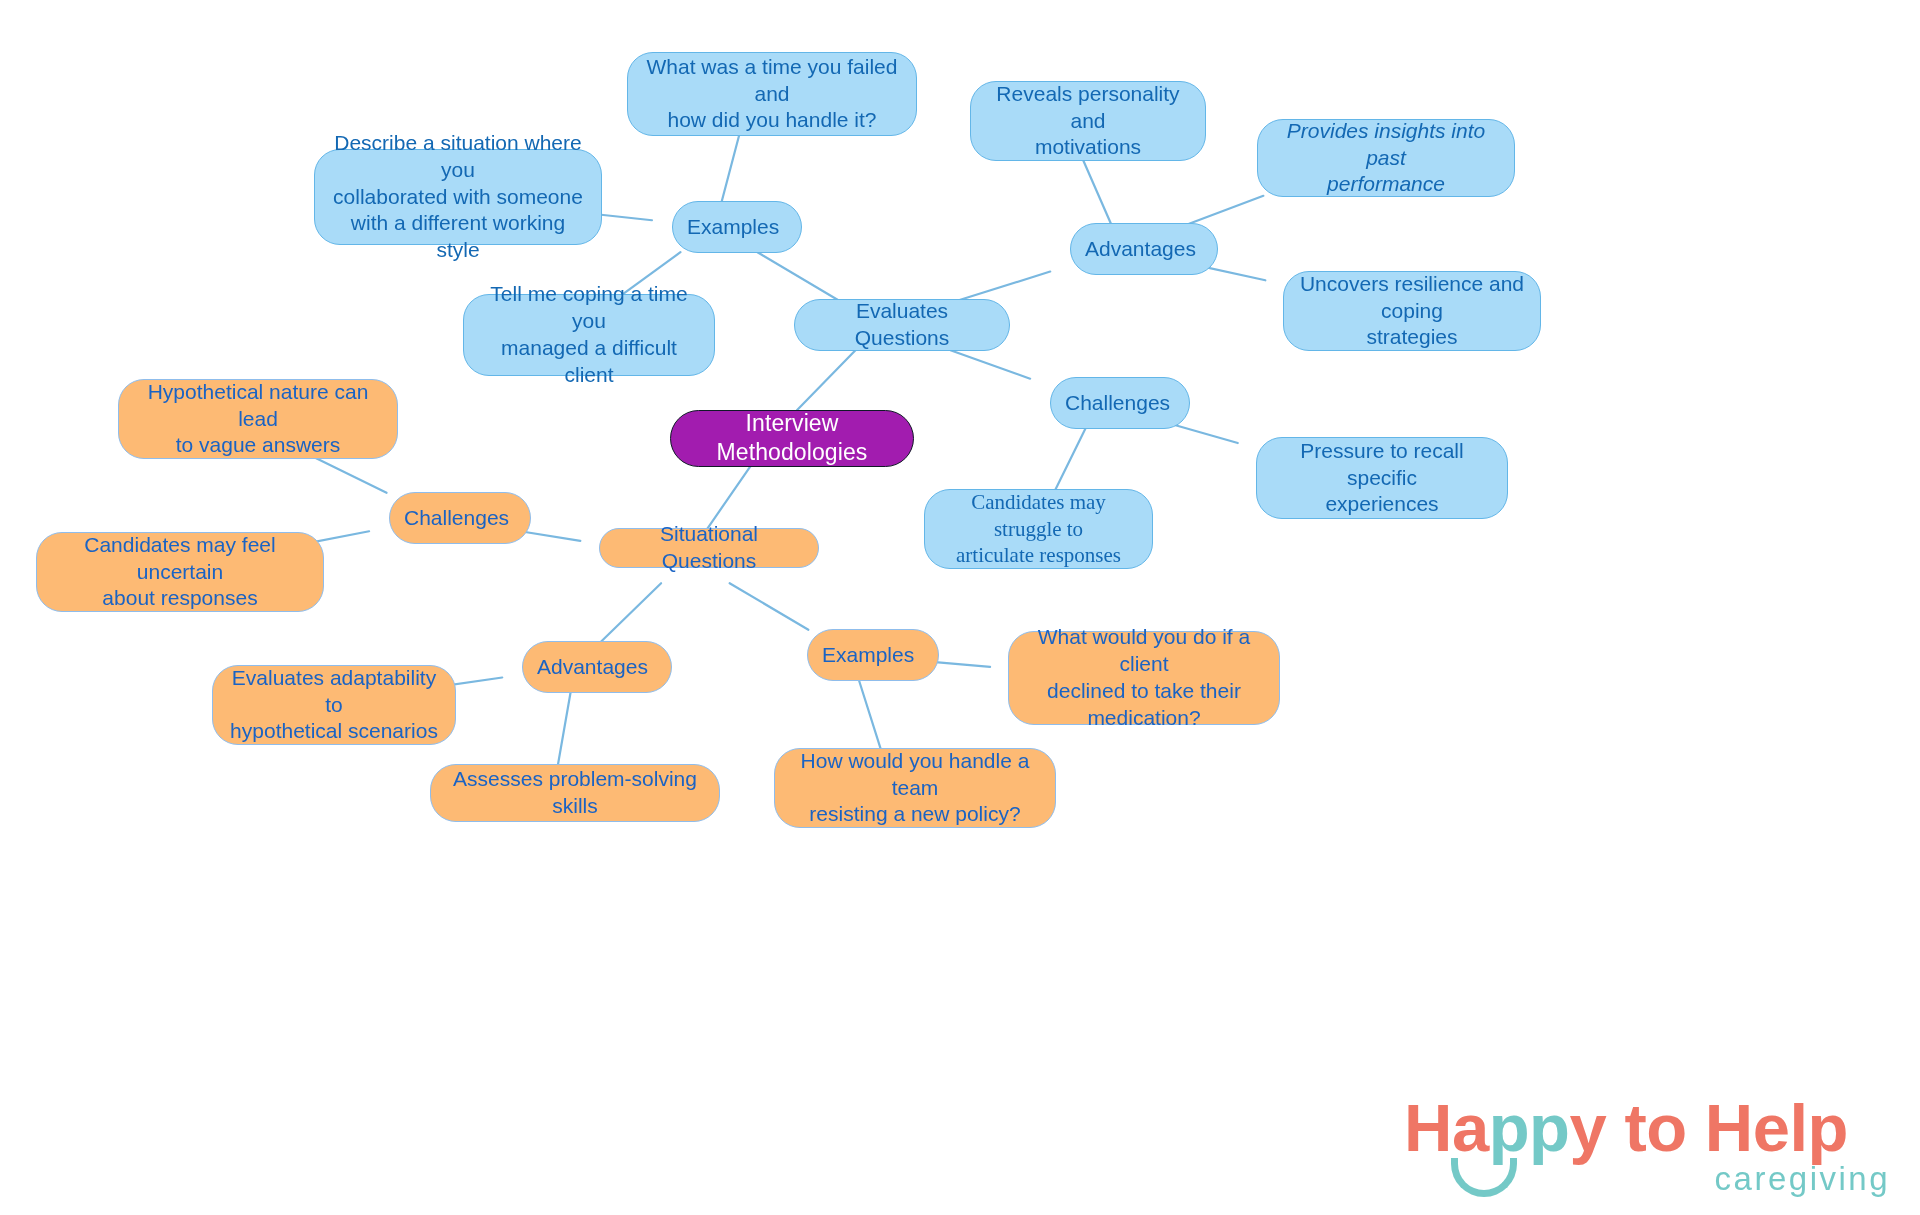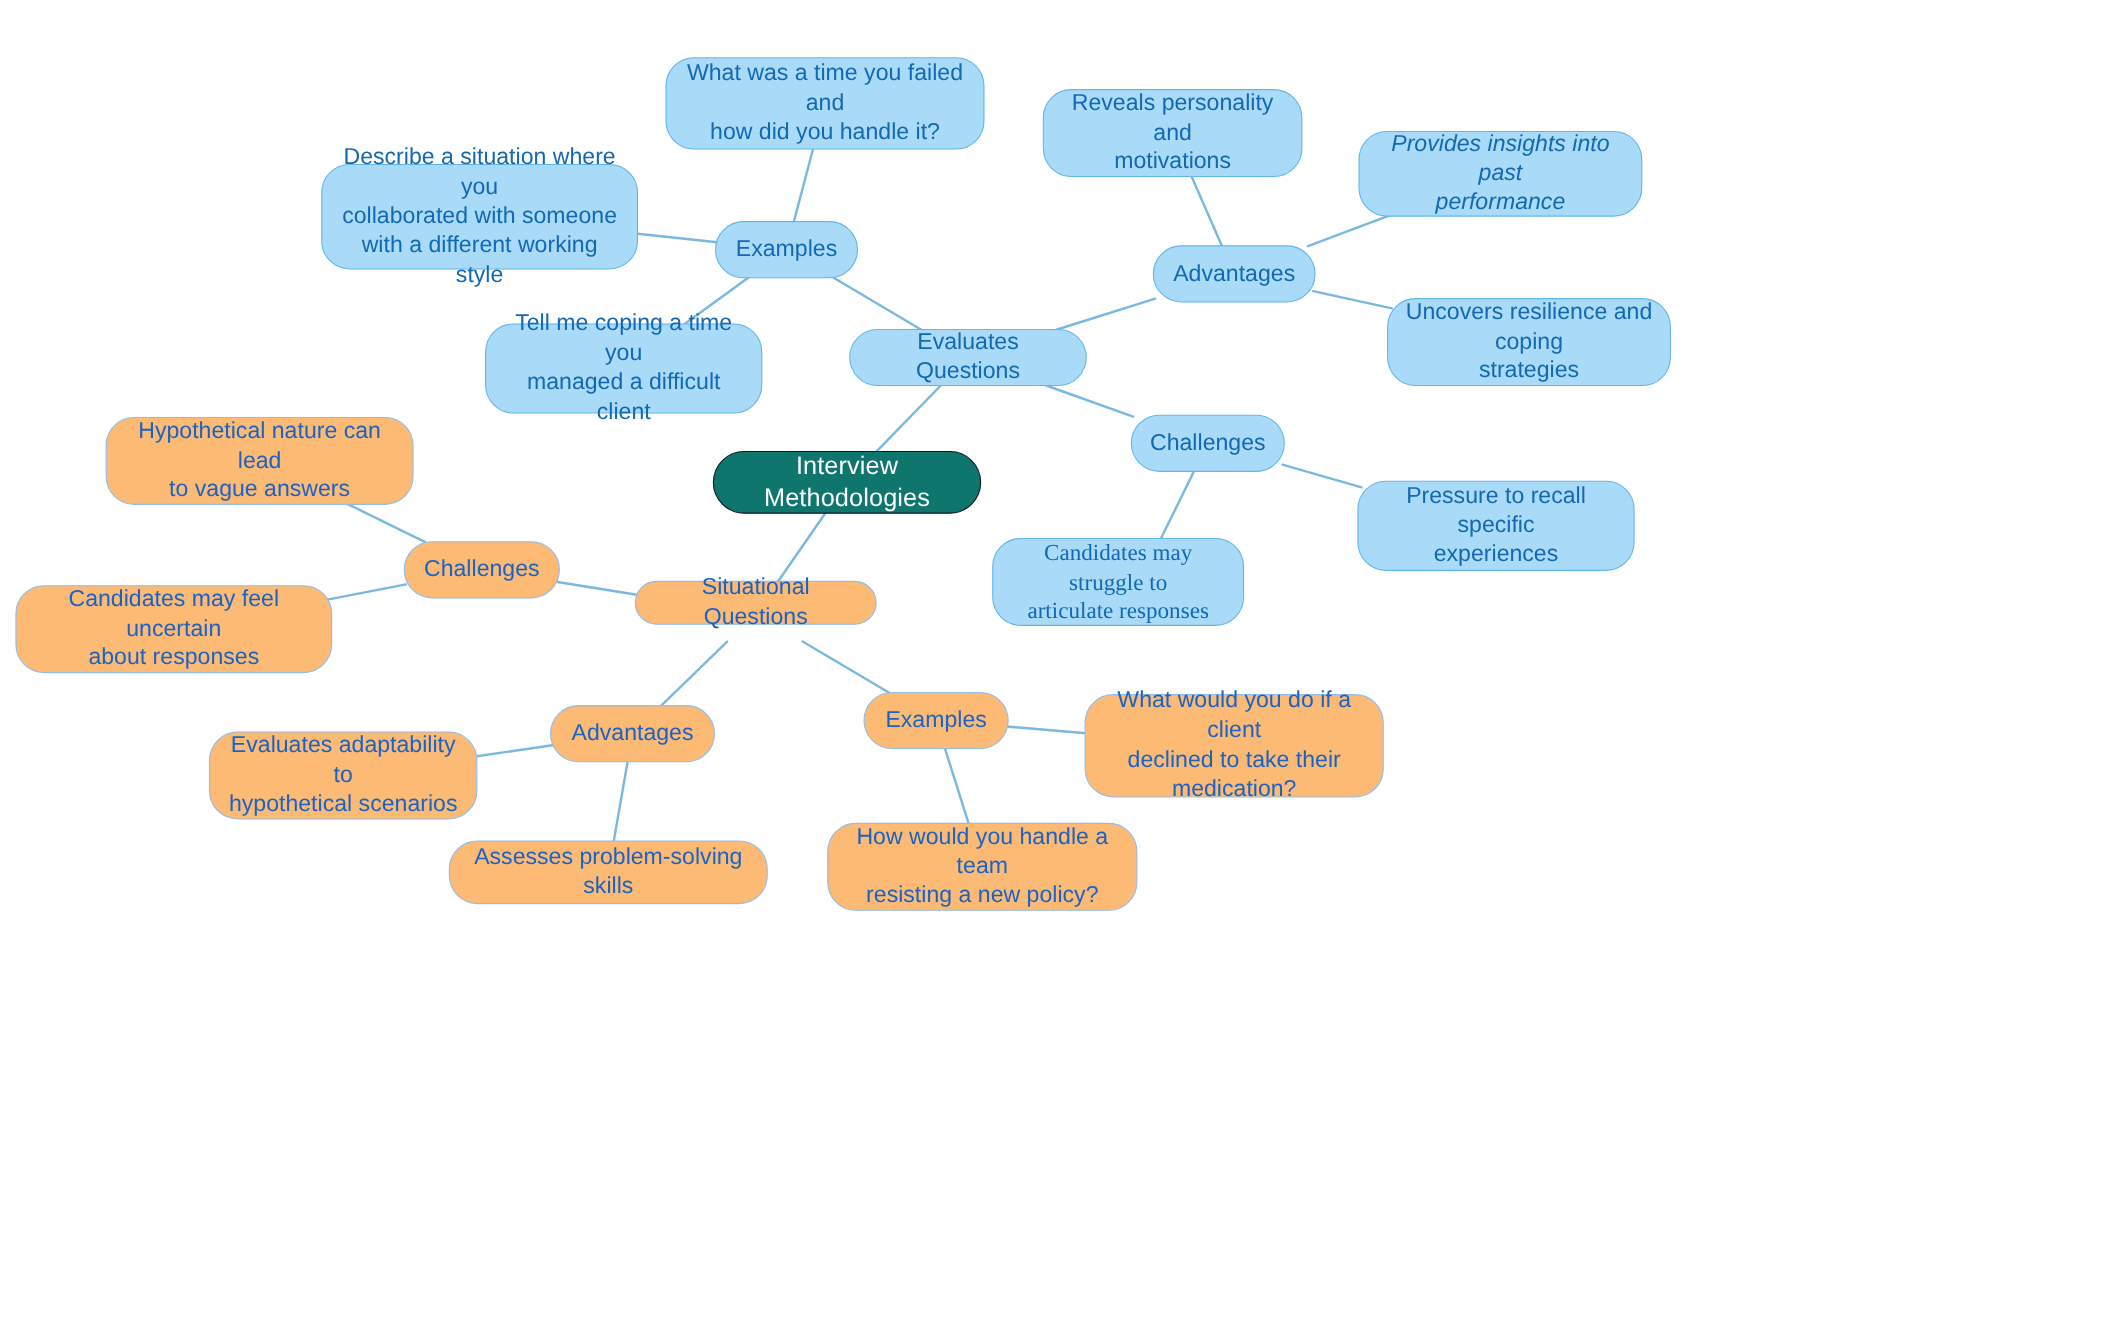--- a/index.html
+++ b/index.html
@@ -25,30 +25,31 @@
     left: 0; top: 0;
     width: 1920px;
     height: 1215px;
     pointer-events: none;
   }
   .node {
     position: absolute;
     box-sizing: border-box;
     display: flex;
     align-items: center;
-    justify-content: center;
+    justify-content: flex-start;
     text-align: center;
     border-radius: 26px;
     line-height: 1.28;
     white-space: pre-line;
     padding: 16px 14px;
+    margin-left: 22px;
   }
   
   .node.root {
-    background: #0f766e;
+    background: #a21caf;
     color: #ffffff;
     border: 1px solid #111827;
     font-size: 23px;
     border-radius: 30px;
     letter-spacing: .1px;
   }
   
   .node.b {
     background: #a9dbf8;
     border: 1.4px solid #63b6e8;
@@ -165,13 +166,18 @@
 hypothetical scenarios</span></div>
       <div class="node s" style="left: 408px; top: 764px; width: 290px; height: 58px;"><span>Assesses problem-solving skills</span></div>
       <div class="node s" style="left: 785px; top: 629px; width: 132px; height: 52px;"><span>Examples</span></div>
       <div class="node s" style="left: 986px; top: 631px; width: 272px; height: 94px;"><span>What would you do if a client
 declined to take their
 medication?</span></div>
       <div class="node s" style="left: 752px; top: 748px; width: 282px; height: 80px;"><span>How would you handle a team
 resisting a new policy?</span></div>
     </div>
 
+  <div id="logo">
+    <div class="logo-main"><span>Ha</span><span class="logo-pp">pp</span><span>y to Help</span></div>
+    <div class="logo-smile"></div>
+    <div class="logo-sub">caregiving</div>
+  </div>
 </div>
 
 </body></html>

